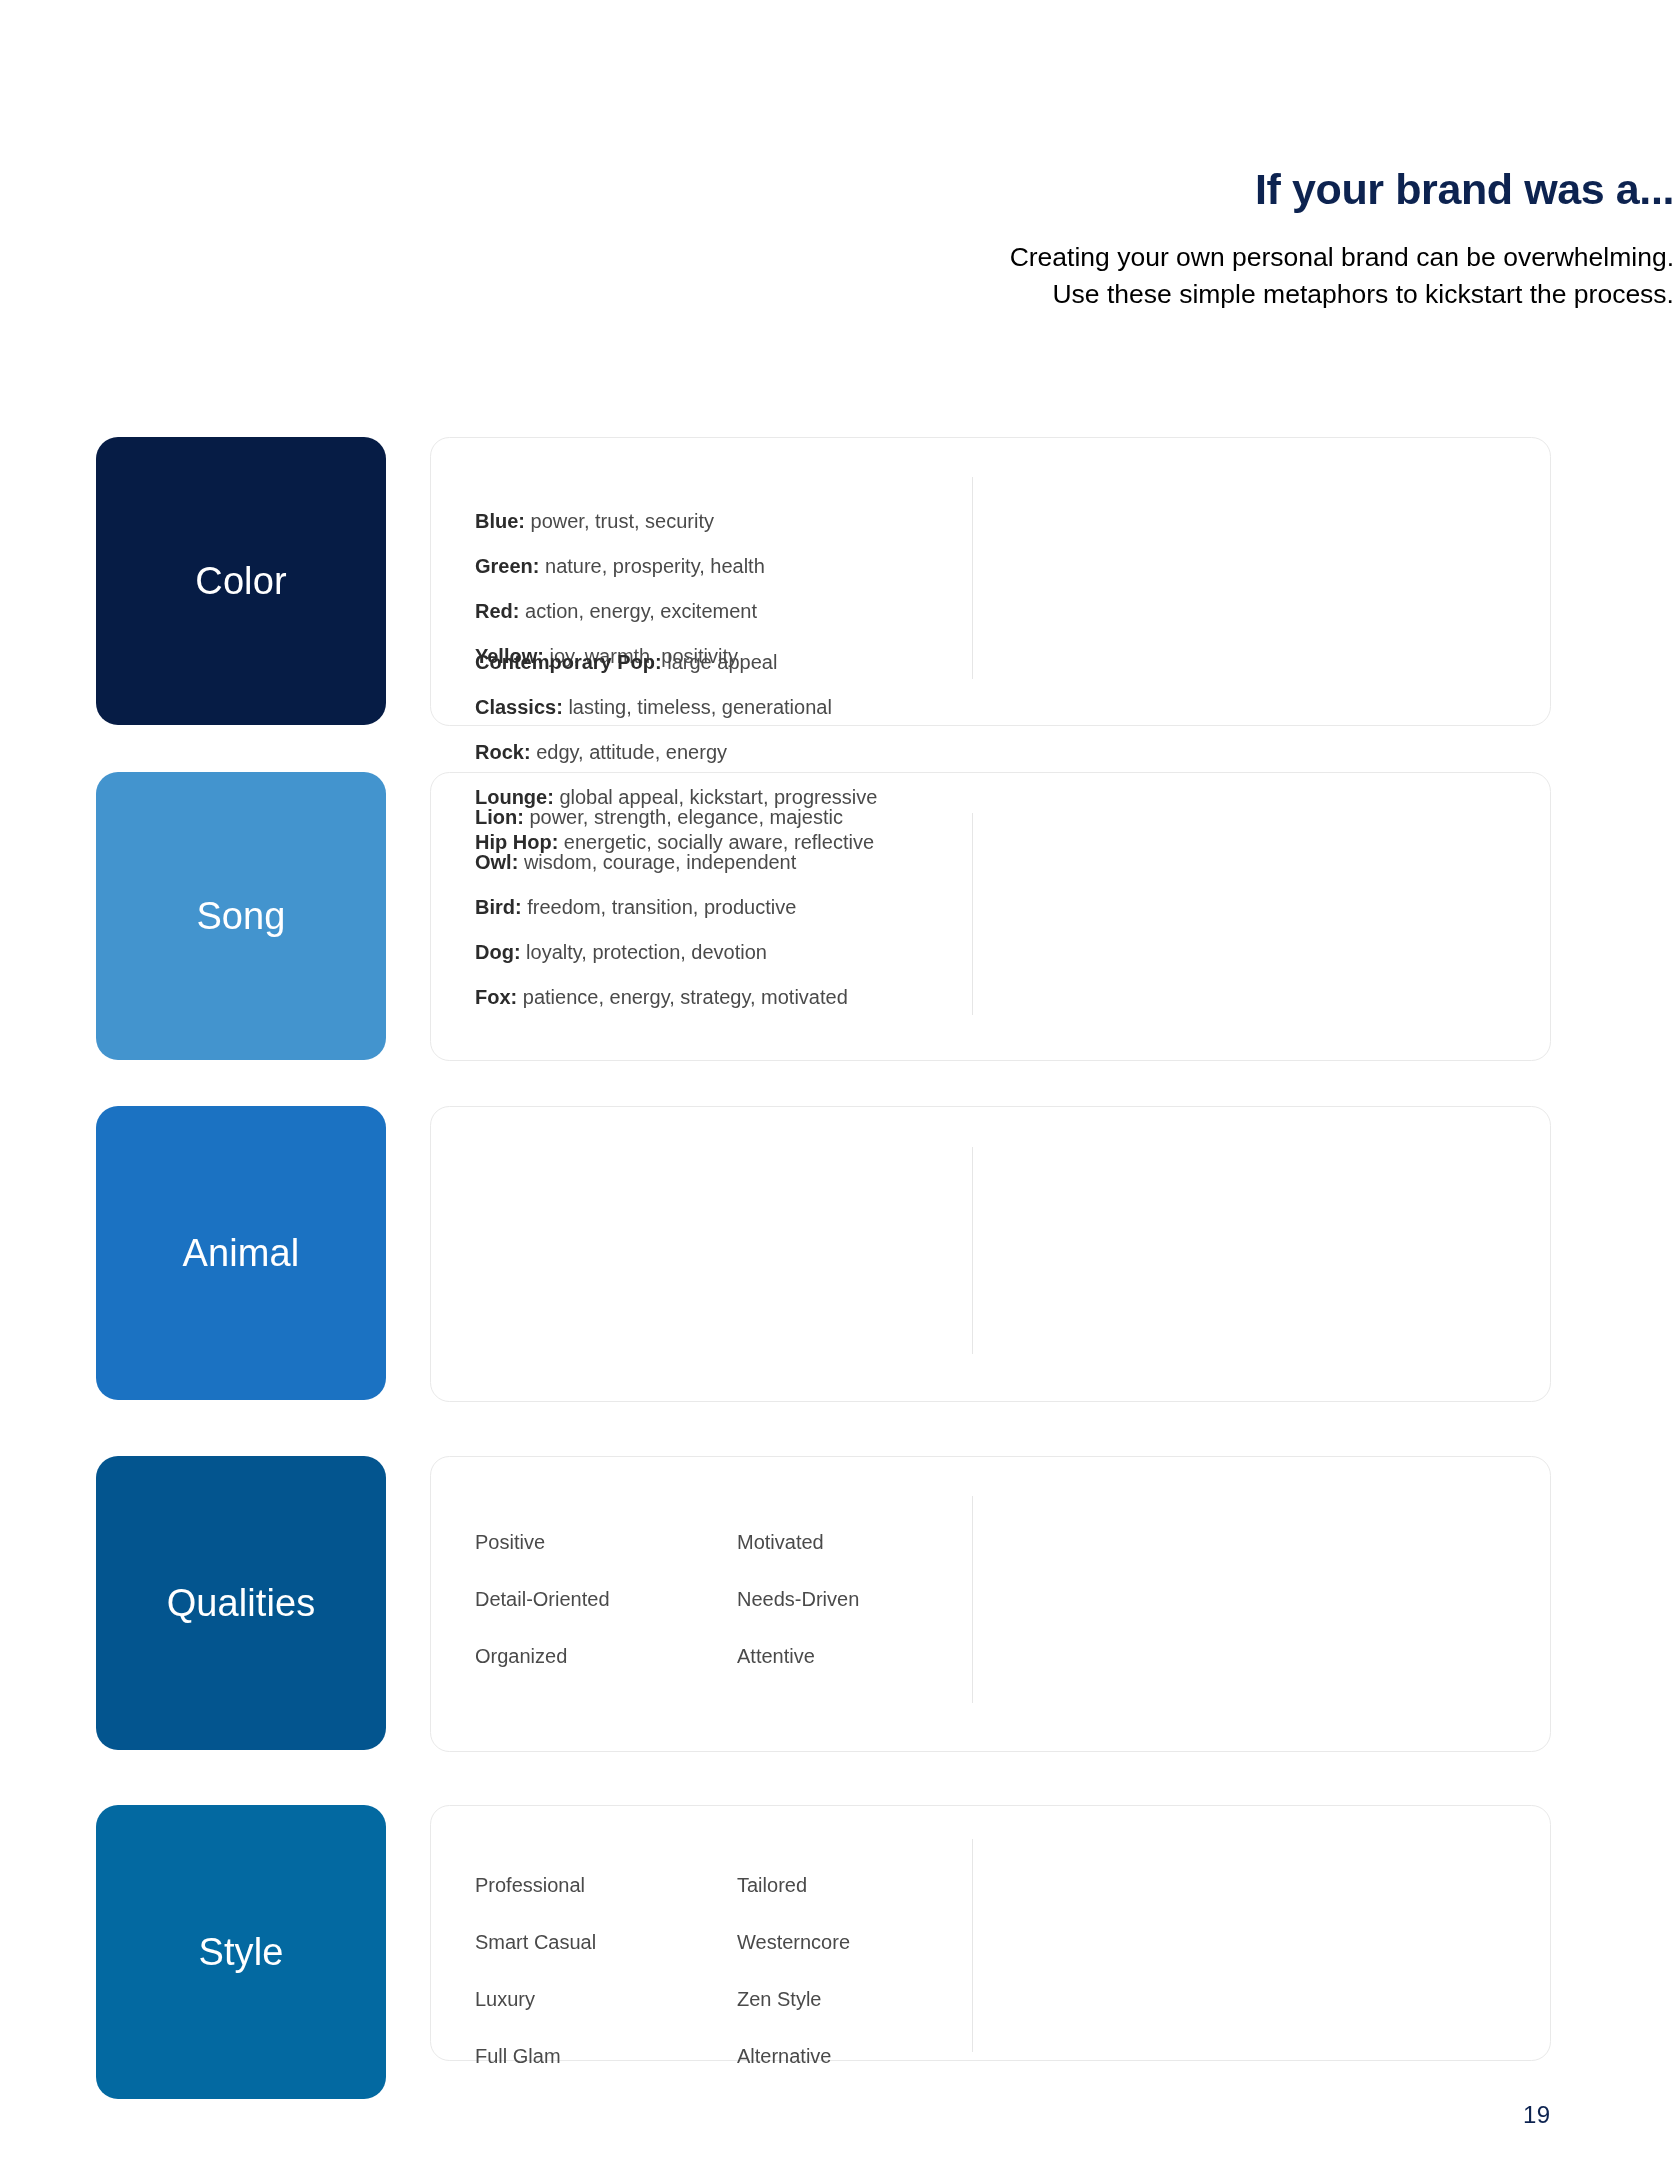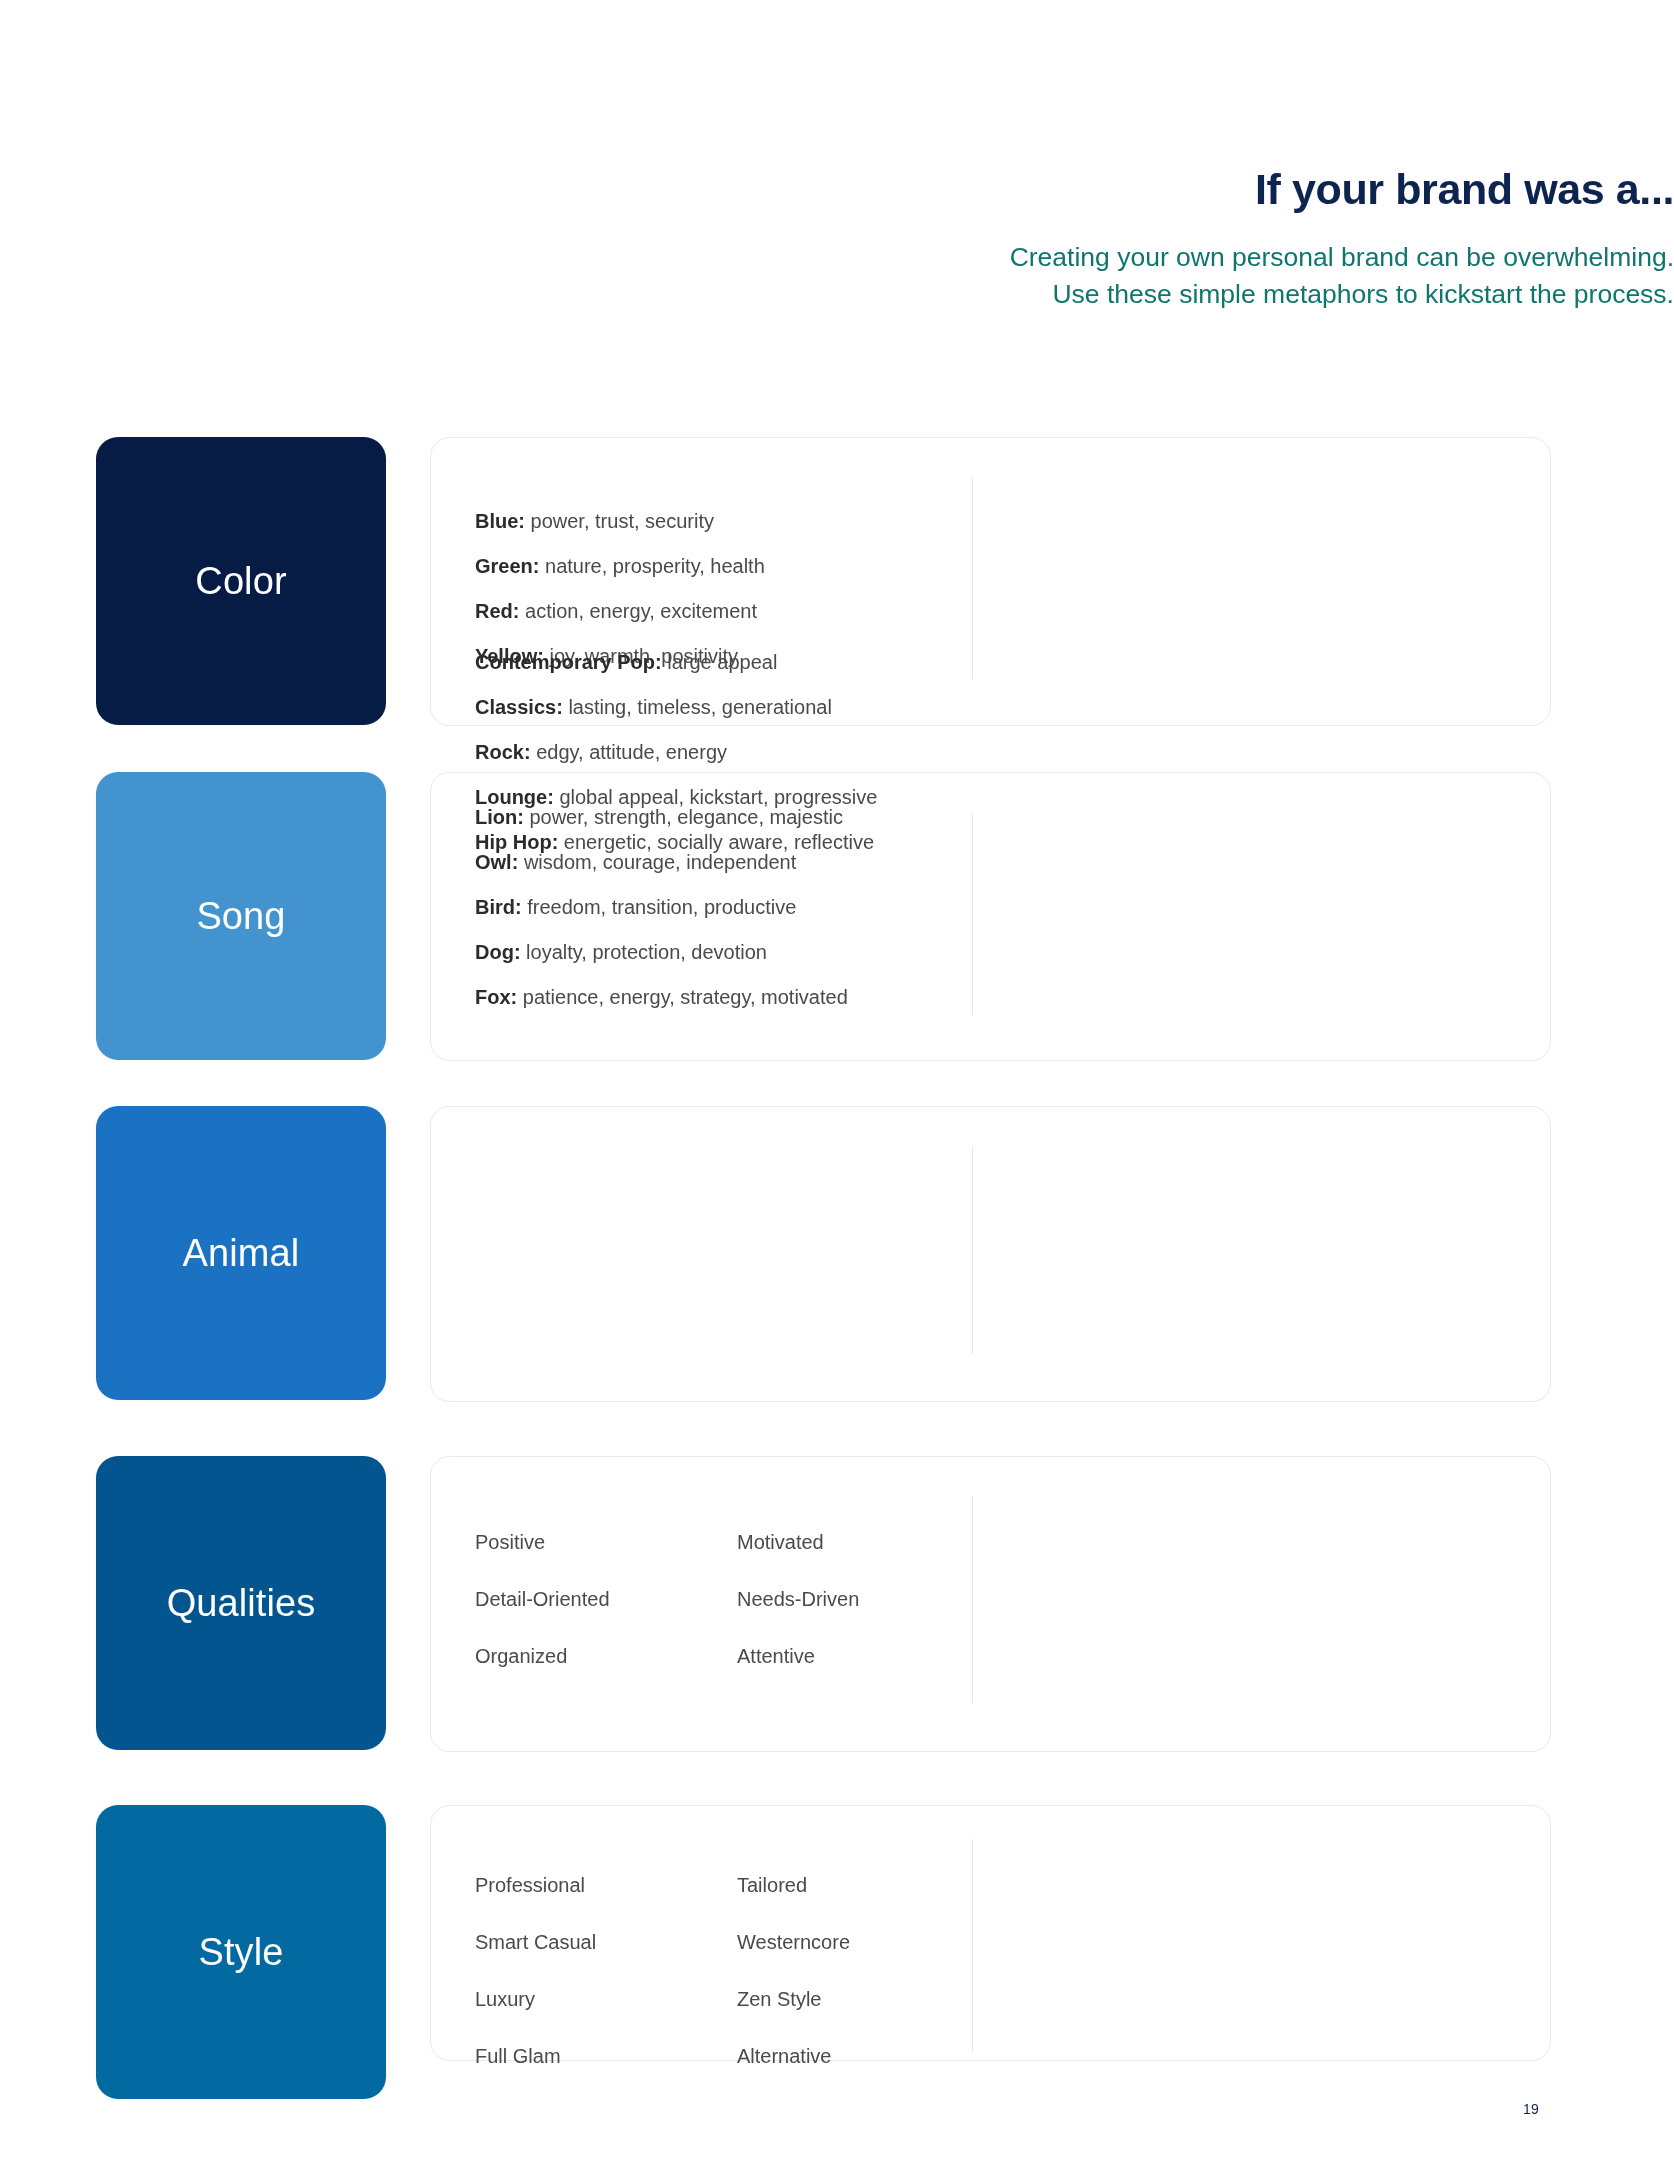--- a/index.html
+++ b/index.html
@@ -30,21 +30,21 @@
     font-weight: 700;
     letter-spacing: -0.4px;
     color: #0D2350;
     line-height: 1.05;
   }
   #page-subtitle {
     margin: 0;
     padding-top: 27px;
     font-size: 26.5px;
     font-weight: 400;
-    color: #0f766e;
+    color: #000000;
     line-height: 1.38;
   }
   .subtitle-line { display: block; }
 
   
   #sections {
     position: absolute;
     left: 0;
     top: 0;
     width: 1674px;
@@ -122,21 +122,21 @@
     line-height: 1;
     white-space: nowrap;
     font-weight: 400;
   }
 
   
   #page-number {
     position: absolute;
     left: 1523px;
     top: 2101px;
-    font-size: 14px;
+    font-size: 24px;
     font-weight: 400;
     color: #0D2350;
     letter-spacing: 0.3px;
   }
 </style>
 </head>
 <body>
 
 <div id="header">
   <h1 id="page-title">If your brand was a...</h1>

